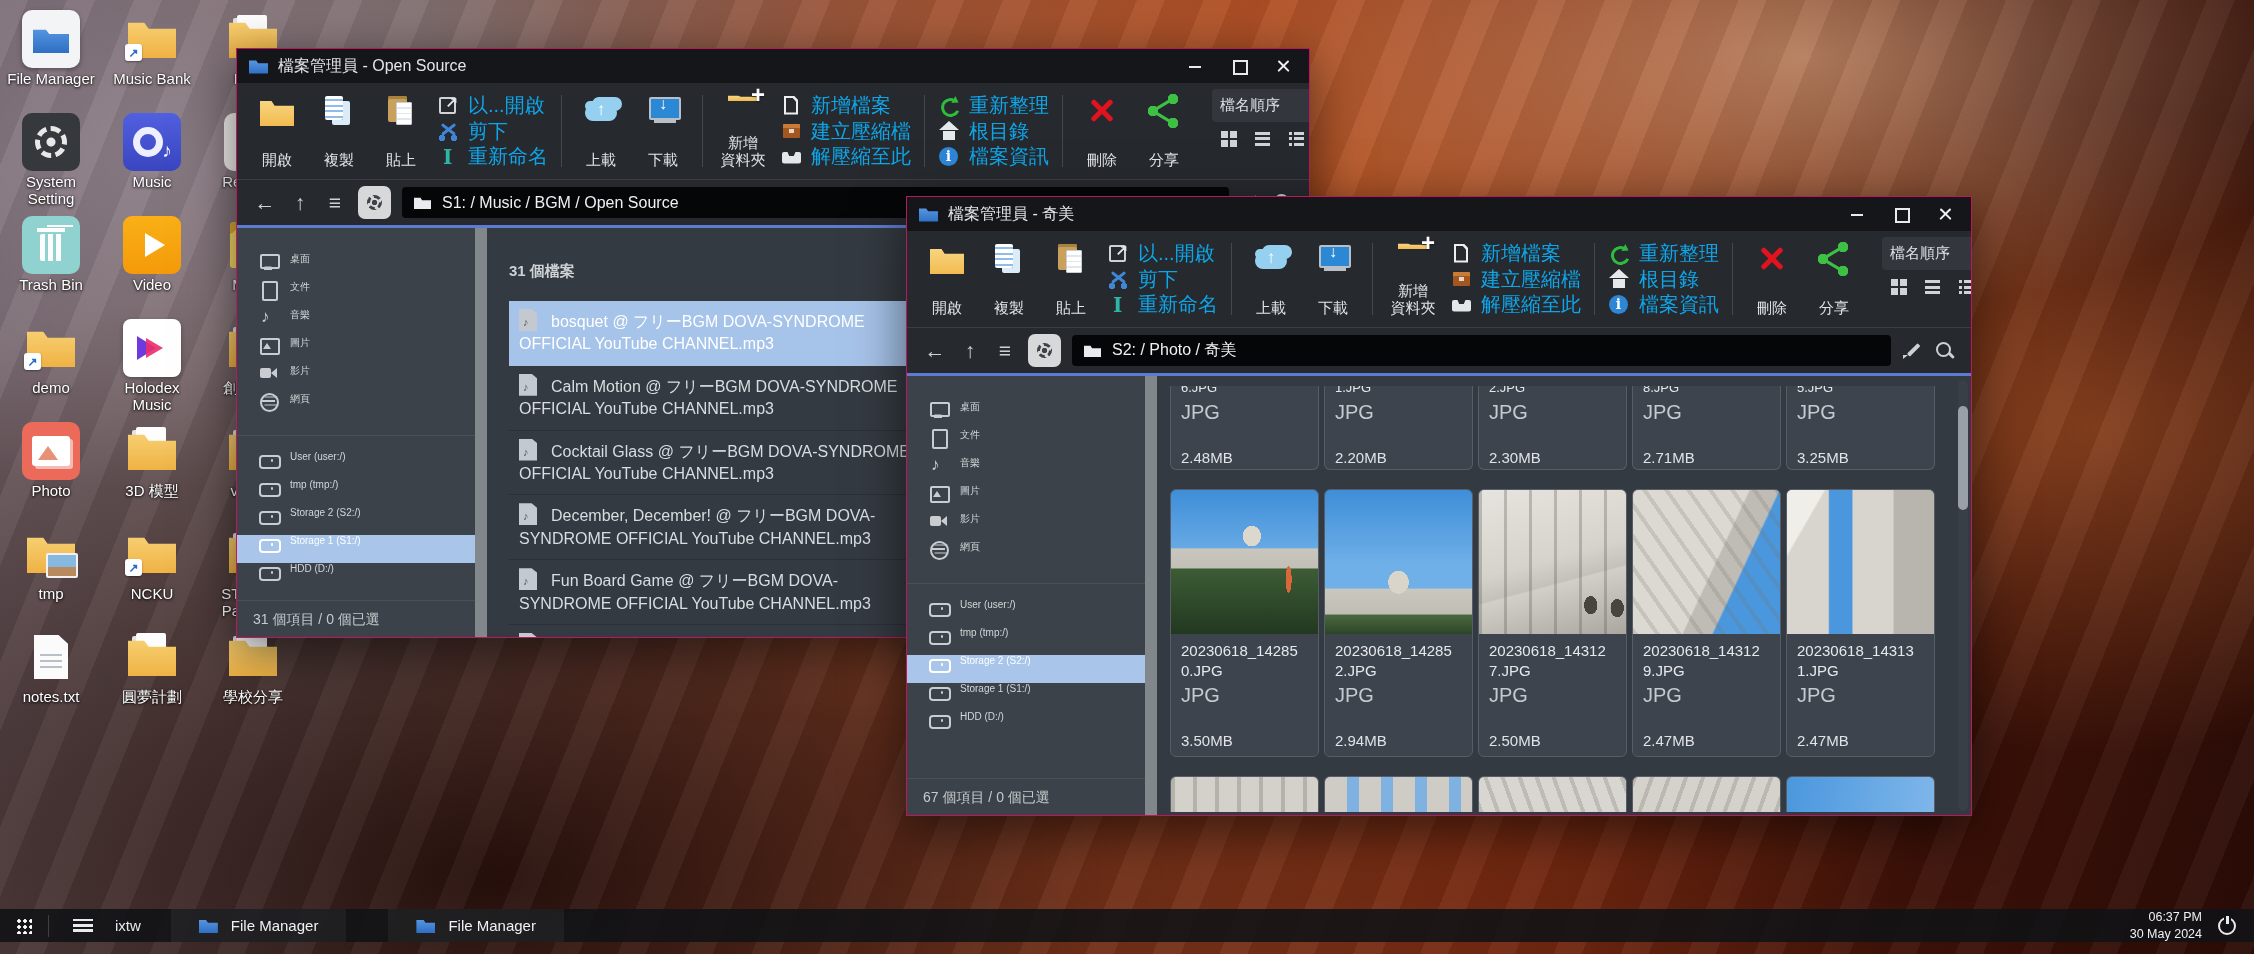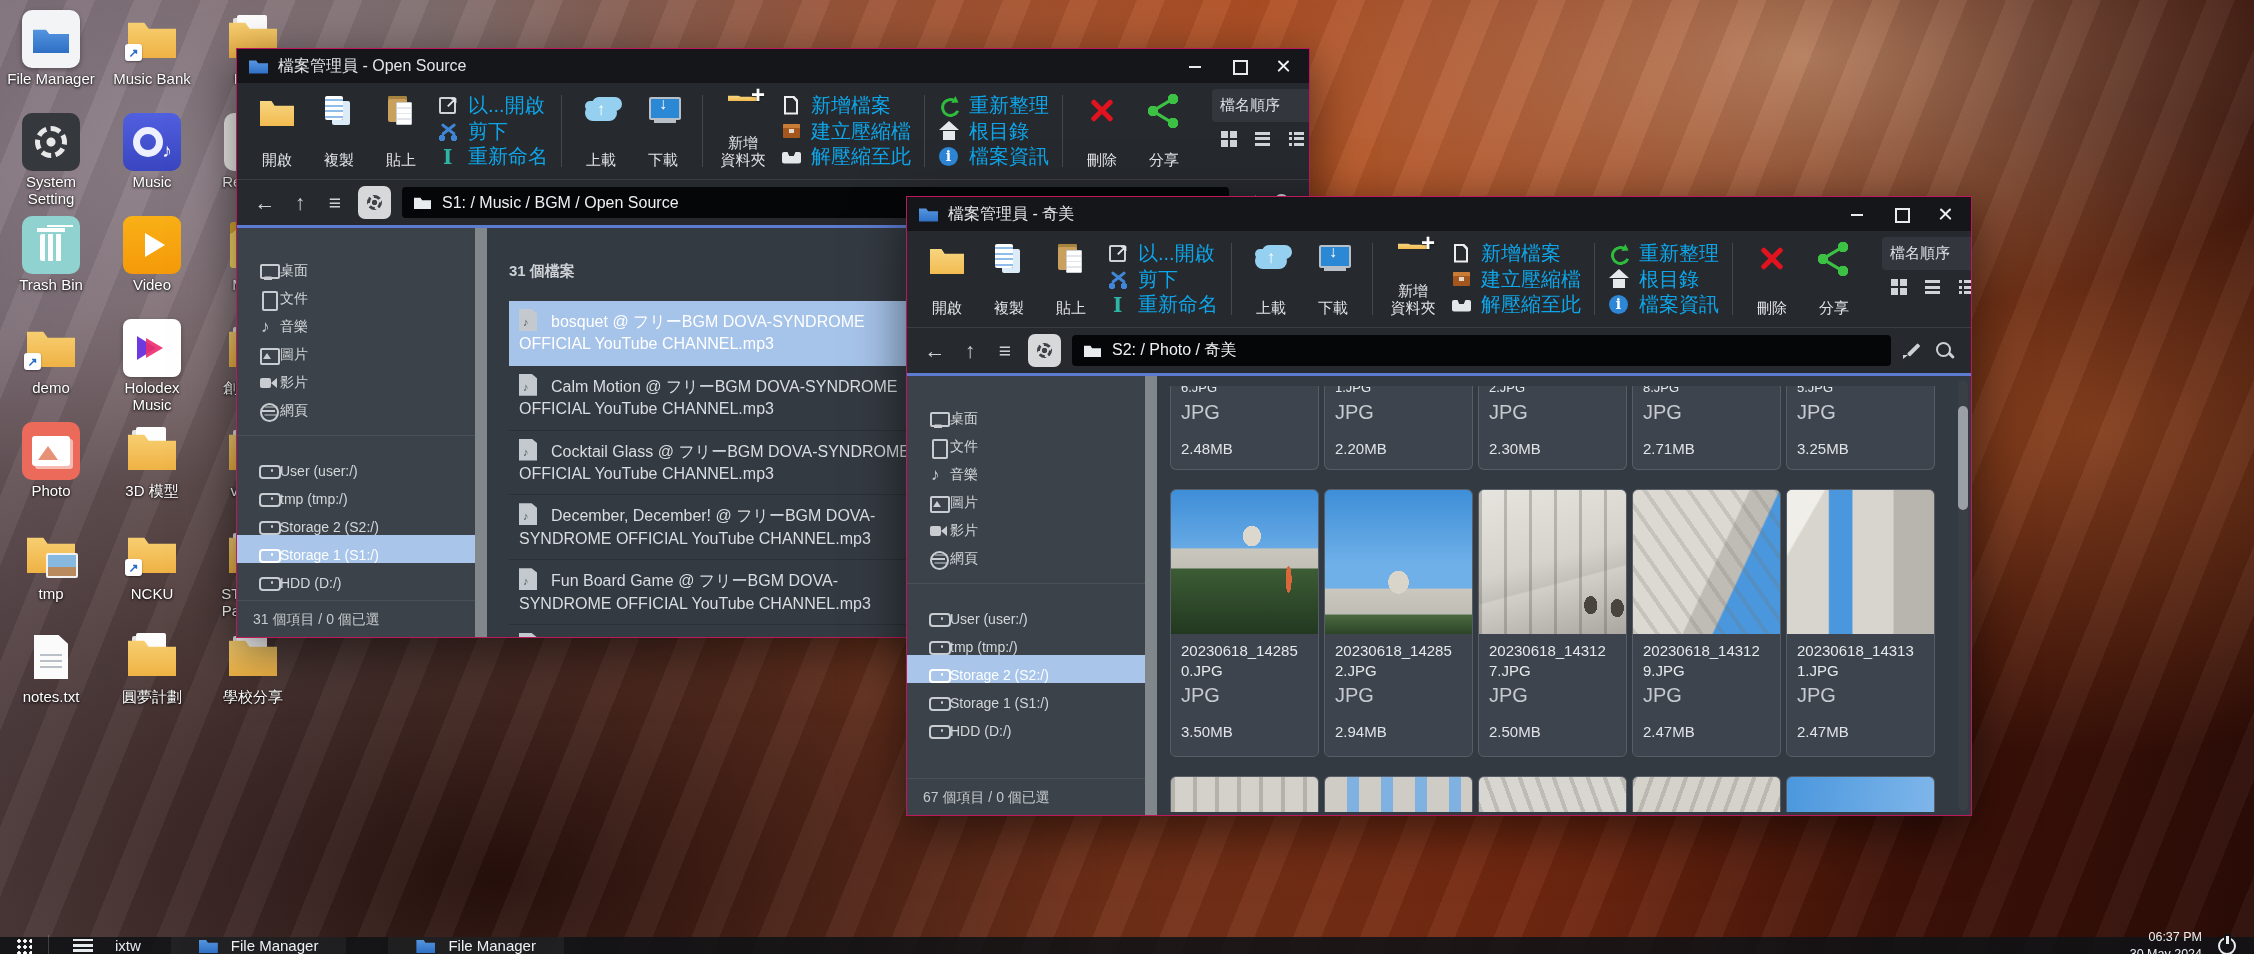--- a/index.html
+++ b/index.html
@@ -135,21 +135,21 @@
   .pathtext { color:#eef1f3; font-size:16px; white-space:nowrap; }
   .picon { width:21px; height:21px; position:relative; cursor:pointer; flex:none; }
   .picon.edit::before { content:""; position:absolute; left:4px; top:8px; width:15px; height:3.5px; background:#ccd1d6; border-radius:1px; transform:rotate(-45deg); }
   .picon.edit::after { content:""; position:absolute; left:1px; top:15px; border-top:4px solid #ccd1d6; border-right:5px solid transparent; transform:rotate(0deg); }
   .picon.search::before { content:""; position:absolute; left:2px; top:2px; width:11px; height:11px; border:2.5px solid #ccd1d6; border-radius:50%; }
   .picon.search::after { content:""; position:absolute; left:14px; top:14px; width:7px; height:2.5px; background:#ccd1d6; transform:rotate(45deg); border-radius:1px; }
 
   
   .content { flex:1; display:flex; border-top:3px solid #5d7bd0; overflow:hidden; background:#343a41; }
   .sidebar { width:238px; background:#3c4249; display:flex; flex-direction:column; padding-top:24px; flex:none; }
-  .sbitem { height:28px; display:flex; align-items:flex-end; gap:3px; padding-left:22px; font-size:14px; color:#d3d7da; cursor:pointer; white-space:nowrap; }
+  .sbitem { height:28px; display:flex; align-items:flex-start; gap:13px; padding-left:22px; font-size:10px; color:#d3d7da; cursor:pointer; white-space:nowrap; }
   .sbitem.sel { background:#a9c6ea; color:#fcfeff; }
   .sbdiv { height:1px; background:#4b5057; margin:15px 0; flex:none; }
   .sbfill { flex:1; }
   .sbstatus { border-top:1px solid #4b5057; height:37px; line-height:36px; padding-left:16px; font-size:14px; color:#c6cacd; white-space:nowrap; }
   .sbicon { width:18px; height:18px; position:relative; flex:none; }
   [data-icon="monitor"]::before { content:""; position:absolute; left:1px; top:2px; width:16px; height:11px; border:2px solid #c9cdd1; border-radius:2px; }
   [data-icon="monitor"]::after { content:""; position:absolute; left:5px; bottom:0; width:8px; height:2px; background:#c9cdd1; box-shadow:0 -2px 0 -0.5px #c9cdd1; }
   [data-icon="doc"]::before { content:""; position:absolute; left:3px; top:1px; width:12px; height:16px; border:2px solid #c9cdd1; border-radius:2px; }
   [data-icon="note"]::before { content:"\266A"; position:absolute; left:2px; top:-1px; font-size:17px; color:#c9cdd1; }
   [data-icon="image"]::before { content:""; position:absolute; left:1px; top:2px; width:16px; height:13px; border:2px solid #c9cdd1; border-radius:2px; }
@@ -174,21 +174,21 @@
   .mp3icon::before { content:"\266A"; position:absolute; left:4px; top:6px; font-size:11px; color:#555c63; }
 
   
   .w2main { padding:10px 22px 0 13px; }
   .grid { display:flex; gap:5px; margin-bottom:19px; }
   .card { width:149px; border:1px solid #575d66; border-radius:6px; background:#3e444d; overflow:hidden; flex:none; cursor:pointer; }
   .card.ptop { height:84px; padding:0 10px; border-top:none; border-radius:0 0 6px 6px; }
   .fragclip { height:12px; overflow:hidden; }
   .fragclip span { display:block; line-height:20px; margin-top:-8px; font-size:13px; color:#e4e7ea; }
   .ftype { font-size:20px; color:#c6cad0; margin-top:3px; }
-  .fsize { font-size:15px; color:#e0e3e7; margin-top:16px; }
+  .fsize { font-size:15px; color:#e0e3e7; margin-top:25px; }
   .card.mid { height:268px; }
   .thumb { width:100%; height:144px; background:#777; }
   .cardtext { padding:7px 10px 0; }
   .l1 { font-size:15px; color:#e6e9ec; line-height:1.32; }
   .card.pbot { height:36px; border-bottom:none; border-radius:6px 6px 0 0; }
   .card.pbot .thumb { height:100%; }
   .gscroll { position:absolute; right:3px; top:4px; bottom:4px; width:10px; background:#3a3f46; border-radius:5px; }
   .gthumb { position:absolute; top:26px; left:0; width:100%; height:104px; background:#9ba0a6; border-radius:5px; }
 
   
@@ -197,21 +197,21 @@
   [data-thumb="columns-arches"] { background:radial-gradient(11px 15px at 76% 80%,#49453e 60%,transparent 61%),radial-gradient(11px 15px at 94% 82%,#49453e 60%,transparent 61%),repeating-linear-gradient(90deg,rgba(90,86,78,.3) 0 3px,transparent 3px 25px),linear-gradient(165deg,#e6e4de 0%,#d6d3cc 48%,#c4c1ba 62%,#d2cfc8 63%,#aaa7a0 100%); }
   [data-thumb="ceiling-sky"] { background:repeating-linear-gradient(55deg,rgba(120,116,108,.22) 0 4px,transparent 4px 18px),linear-gradient(115deg,#dcd9d3 0 54%,#bfbcb5 55% 68%,#4a97dd 69% 100%); }
   [data-thumb="columns-sky"] { background:linear-gradient(120deg,#f0eee9 0 16%,transparent 17%),linear-gradient(90deg,#d8d5cf 0 28%,#4a97dd 29% 44%,#d8d5cf 45% 72%,#b8b5ae 73% 100%); }
   [data-thumb="ceiling-b1"] { background:repeating-linear-gradient(90deg,rgba(110,106,98,.3) 0 4px,transparent 4px 22px),#d4d1ca; }
   [data-thumb="columns-b"] { background:repeating-linear-gradient(90deg,#cfccc5 0 22px,#7fb2e0 22px 34px); }
   [data-thumb="ceiling-b2"] { background:repeating-linear-gradient(70deg,rgba(110,106,98,.25) 0 4px,transparent 4px 16px),#d8d6d0; }
   [data-thumb="ceiling-b3"] { background:repeating-linear-gradient(110deg,rgba(110,106,98,.25) 0 4px,transparent 4px 16px),#d4d2cb; }
   [data-thumb="sky-b"] { background:linear-gradient(100deg,#4a97dd,#7fb6ea); }
 
   
-  .taskbar { position:absolute; left:0; right:0; bottom:0; height:17px; background:rgba(16,18,22,.88); display:flex; align-items:center; z-index:50; }
+  .taskbar { position:absolute; left:0; right:0; bottom:12px; height:33px; background:rgba(16,18,22,.88); display:flex; align-items:center; z-index:50; }
   .tb-grid { width:48px; height:100%; display:flex; align-items:center; justify-content:center; cursor:pointer; }
   .tb-grid span { width:16px; height:16px; background:radial-gradient(circle 1.7px,#fff 92%,transparent 100%); background-size:6px 6px; background-position:0 0; }
   .tbsep { width:1px; height:22px; background:rgba(255,255,255,.18); margin:0 10px 0 0; }
   .tb-burger { width:20px; height:13px; margin-left:14px; background:repeating-linear-gradient(#e8ebee 0 2.4px,transparent 2.4px 5.2px); cursor:pointer; }
   .tb-user { font-size:15px; color:#e6e9ec; margin:0 30px 0 22px; }
   .tbtask { display:flex; align-items:center; gap:13px; height:100%; padding:0 28px; cursor:pointer; margin-right:42px; background:rgba(255,255,255,.05); }
   .tbtask span.lbl { font-size:15px; color:#eef1f4; }
   .tbclock { margin-left:auto; text-align:right; font-size:12.5px; line-height:1.3; color:#eef1f4; margin-right:16px; }
   .tbpower { width:18px; height:18px; border:2px solid #e8ebee; border-radius:50%; position:relative; margin-right:18px; cursor:pointer; }
   .tbpower::before { content:""; position:absolute; left:6px; top:-3px; width:2.5px; height:8px; background:#e8ebee; box-shadow:0 0 0 2px rgba(16,18,22,1); }

